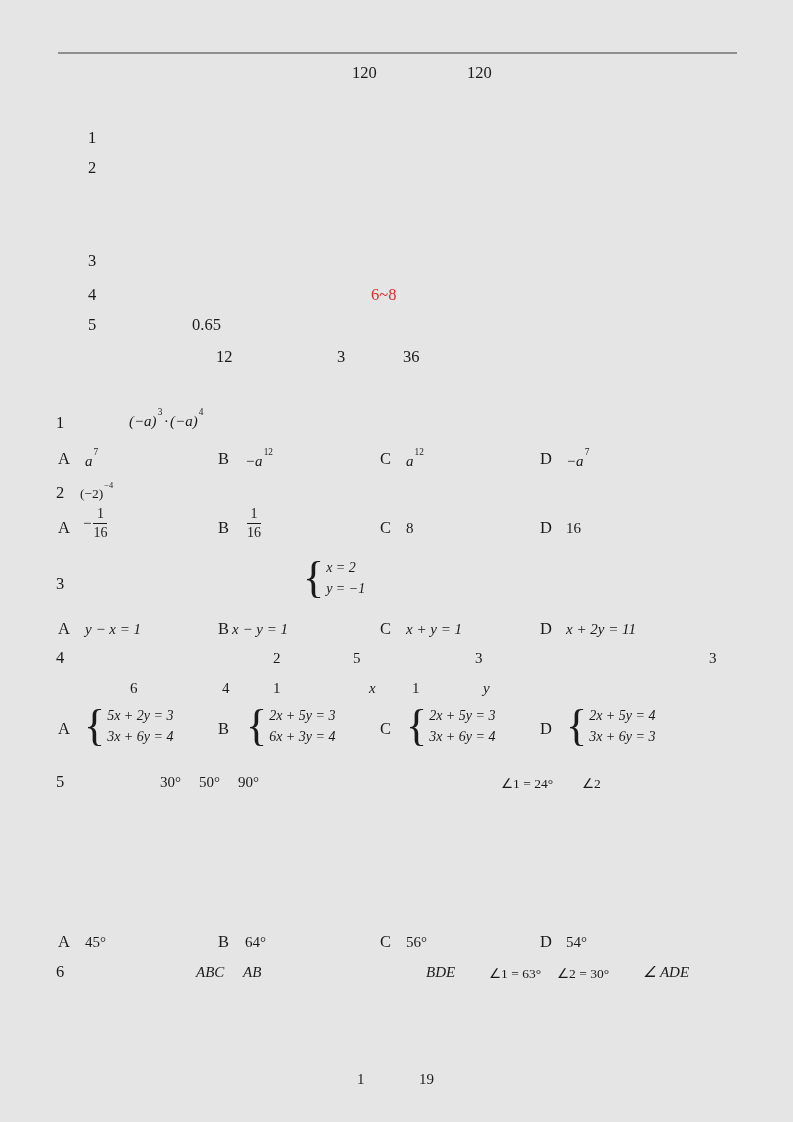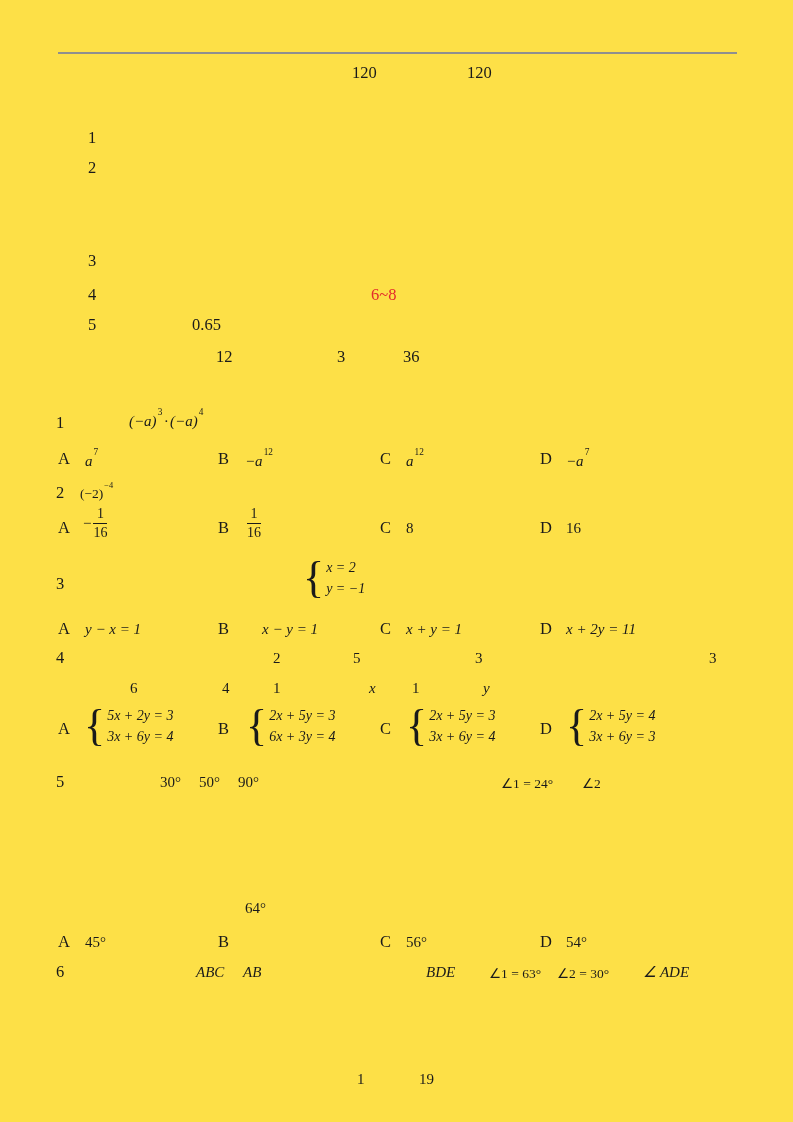--- a/index.html
+++ b/index.html
@@ -1,16 +1,16 @@
 <!DOCTYPE html>
 <html><head>
 <meta charset="utf-8">
 <style>
   html,body{margin:0;padding:0;background:#ffffff;}
-  .page{position:relative;width:793px;height:1122px;background:#fde047;overflow:hidden;
+  .page{position:relative;width:793px;height:1122px;background:#e5e5e5;overflow:hidden;
         font-family:"Liberation Serif",serif;color:#1a1a1a;}
   .t{position:absolute;white-space:nowrap;line-height:1.15;font-size:16.5px;}
   .sm{font-size:15px;}
   .xs{font-size:13.5px;}
   .mi{font-style:italic;}
   .red{color:#e32b2b;text-align:right;}
   .rule{position:absolute;background:#8f8f8f;}
   sup.e{font-size:62%;font-style:normal;position:relative;top:-0.5em;margin-left:1px;}
   .dot{margin:0 2px;}
   .fwrap{display:inline-flex;align-items:center;}
@@ -82,21 +82,21 @@
       <span class="br">{</span>
       <span class="eqs">
         <span>x = 2</span>
         <span>y = −1</span>
       </span>
     </span>
 
   <span class="t" style="left:58px;top:620px;">A</span>
   <span class="t sm mi" style="left:85px;top:621px;">y − x = 1</span>
   <span class="t" style="left:218px;top:620px;">B</span>
-  <span class="t sm mi" style="left:262px;top:621px;">x − y = 1</span>
+  <span class="t sm mi" style="left:232px;top:621px;">x − y = 1</span>
   <span class="t" style="left:380px;top:620px;">C</span>
   <span class="t sm mi" style="left:406px;top:621px;">x + y = 1</span>
   <span class="t" style="left:540px;top:620px;">D</span>
   <span class="t sm mi" style="left:566px;top:621px;">x + 2y = 11</span>
 
   <span class="t" style="left:56px;top:649px;">4</span>
   <span class="t sm" style="left:273px;top:650px;">2</span>
   <span class="t sm" style="left:353px;top:650px;">5</span>
   <span class="t sm" style="left:475px;top:650px;">3</span>
   <span class="t sm" style="left:709px;top:650px;">3</span>
@@ -143,21 +143,21 @@
   <span class="t" style="left:56px;top:773px;">5</span>
   <span class="t sm" style="left:160px;top:774px;">30°</span>
   <span class="t sm" style="left:199px;top:774px;">50°</span>
   <span class="t sm" style="left:238px;top:774px;">90°</span>
   <span class="t xs" style="left:501px;top:776px;">∠1 = 24°</span>
   <span class="t xs" style="left:582px;top:776px;">∠2</span>
 
   <span class="t" style="left:58px;top:933px;">A</span>
   <span class="t sm" style="left:85px;top:934px;">45°</span>
   <span class="t" style="left:218px;top:933px;">B</span>
-  <span class="t sm" style="left:245px;top:900px;text-align:center;">64°</span>
+  <span class="t sm" style="left:245px;top:934px;text-align:center;">64°</span>
   <span class="t" style="left:380px;top:933px;">C</span>
   <span class="t sm" style="left:406px;top:934px;">56°</span>
   <span class="t" style="left:540px;top:933px;">D</span>
   <span class="t sm" style="left:566px;top:934px;">54°</span>
 
   <span class="t" style="left:56px;top:963px;">6</span>
   <span class="t sm mi" style="left:196px;top:964px;">ABC</span>
   <span class="t sm mi" style="left:243px;top:964px;font-style:italic;">AB</span>
   <span class="t sm mi" style="left:426px;top:964px;">BDE</span>
   <span class="t xs" style="left:489px;top:966px;">∠1 = 63°</span>

